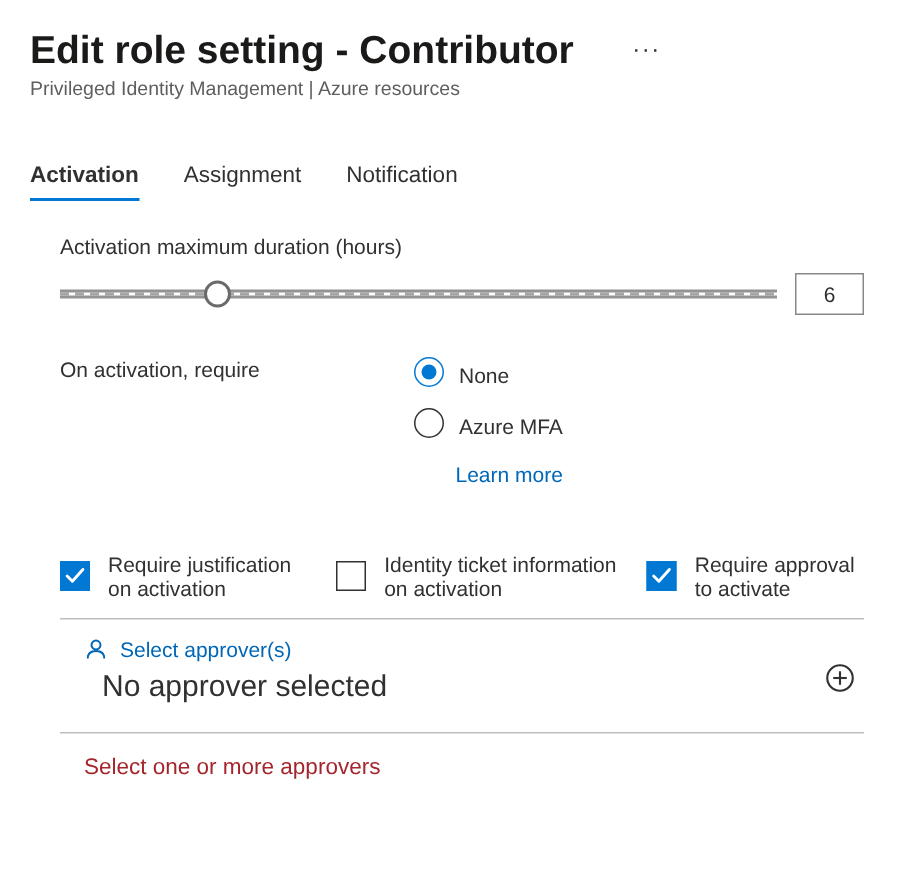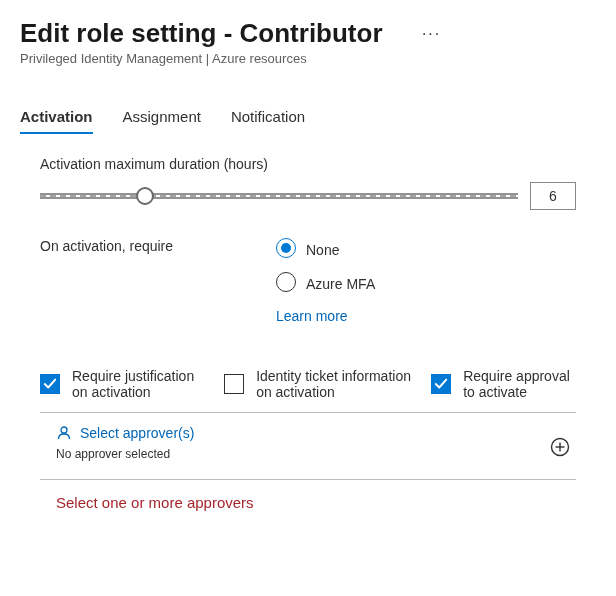--- a/index.html
+++ b/index.html
@@ -69,38 +69,38 @@
     .row .left-label { width: 236px; color: #323130; padding-top: 0; }
     .radio-group { display: flex; flex-direction: column; gap: 14px; }
     .radio-item { display: flex; align-items: flex-end; gap: 10px; cursor: pointer; }
     .radio-circle {
       width: 20px; height: 20px; border-radius: 50%;
       border: 1.5px solid #323130;
       display: flex; align-items: center; justify-content: center;
     }
     .radio-circle.checked { border-color: #0078d4; }
     .radio-dot { width: 10px; height: 10px; border-radius: 50%; background: #0078d4; }
-    .link { color: #0067b8; cursor: pointer; margin-top: 2px; }
+    .link { color: #0067b8; cursor: pointer; margin-top: 2px; text-align: right; }
     .check-list { margin-top: 44px; display: flex; flex-direction: row; gap: 18px; }
     .check-item { display: flex; align-items: center; gap: 12px; cursor: pointer; }
     .cbox {
       width: 20px; height: 20px;
       border: 1px solid #323130;
       display: flex; align-items: center; justify-content: center;
       background: #fff;
       flex-shrink: 0;
     }
     .cbox.checked { background: #0078d4; border-color: #0078d4; }
     .cbox svg { width: 14px; height: 14px; }
     .approver-block { margin-top: 12px; margin-left: 0; border-top: 1px solid #bdbdbd; padding-top: 12px; }
     .approver-row { display: flex; align-items: center; justify-content: space-between; padding: 0 6px 0 16px; }
     .approver-left { display: flex; flex-direction: column; gap: 6px; }
     .approver-head { display: flex; align-items: center; gap: 8px; color: #0067b8; font-size: 14px; }
     .approver-head svg { width: 16px; height: 16px; }
-    .approver-status { color: #323130; font-size: 12px; margin-left: 0; }
+    .approver-status { color: #323130; font-size: 20px; margin-left: 12px; }
     .plus-icon { width: 20px; height: 20px; cursor: pointer; margin-top: 8px; }
     .divider2 { border-top: 1px solid #bdbdbd; margin-top: 18px; }
     .error-text { color: #a4262c; font-size: 15px; margin-top: 14px; padding-left: 16px; }
   </style>
 </head>
 <body>
 
 <div class="page">
   <div class="header-row">
     <div class="page-title">Edit role setting - Contributor</div>

